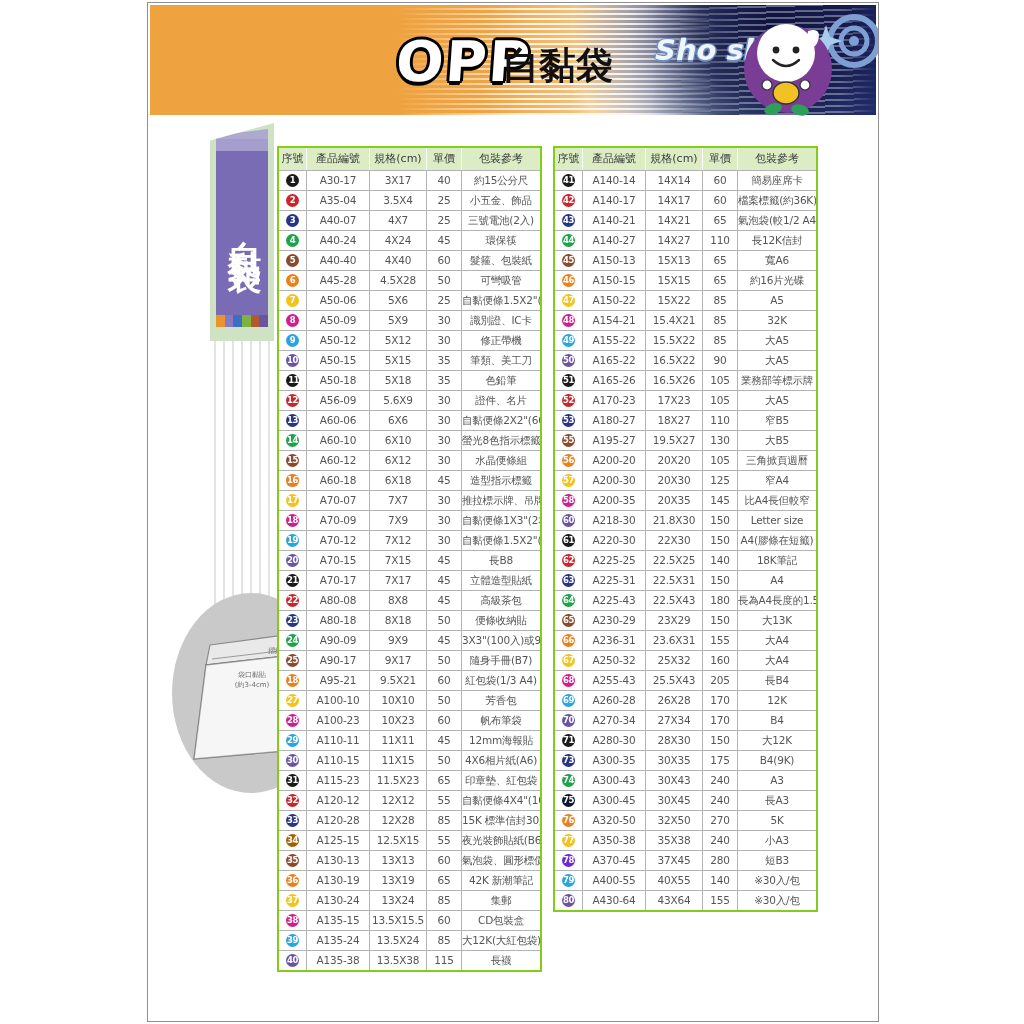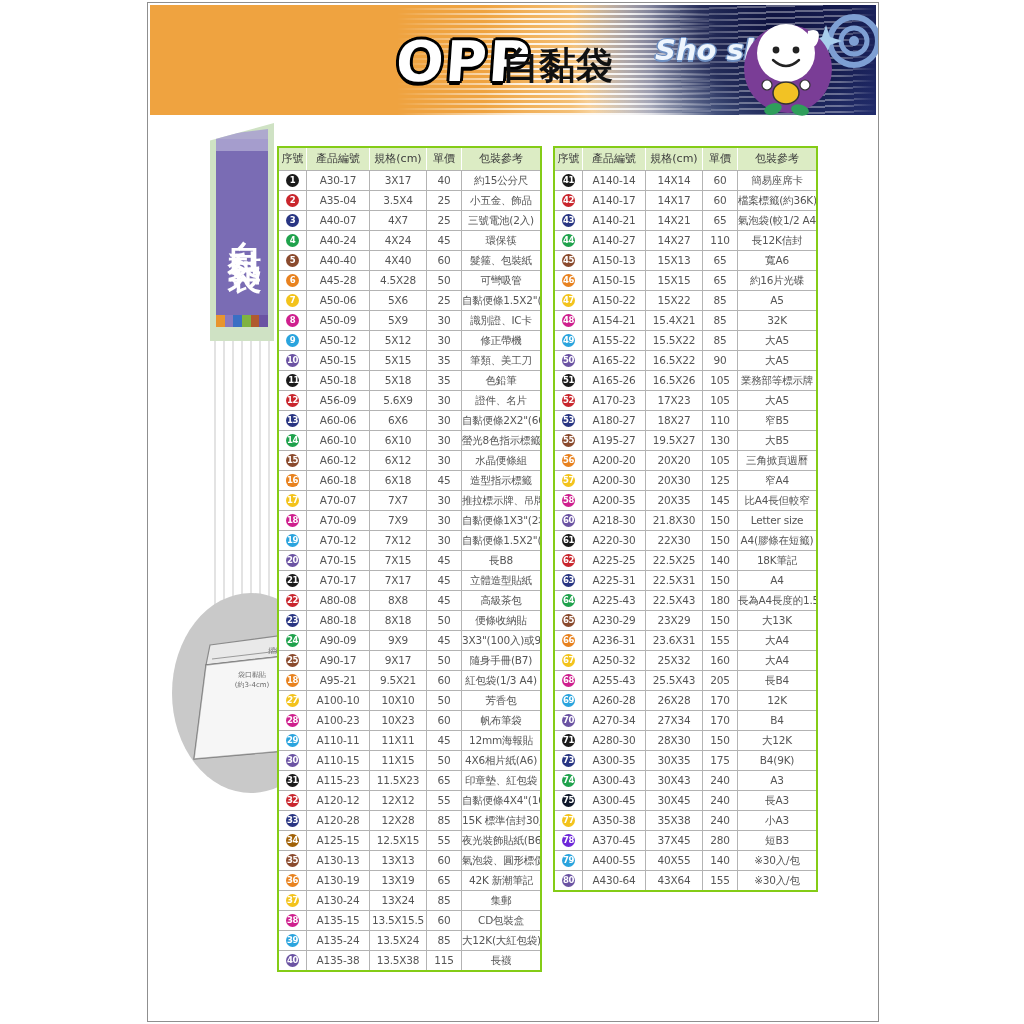--- a/index.html
+++ b/index.html
@@ -790,20 +790,29 @@
         <div class="cell c0">
           <span class="badge" style="background: #0f172a;">75</span>
         </div>
         <div class="cell c1">A300-45</div>
         <div class="cell c2">30X45</div>
         <div class="cell c3">240</div>
         <div class="cell c4">長A3</div>
       </div>
       <div class="trow">
         <div class="cell c0">
+          <span class="badge" style="background: rgb(232, 130, 31);">76</span>
+        </div>
+        <div class="cell c1">A320-50</div>
+        <div class="cell c2">32X50</div>
+        <div class="cell c3">270</div>
+        <div class="cell c4">5K</div>
+      </div>
+      <div class="trow">
+        <div class="cell c0">
           <span class="badge" style="background: rgb(243, 195, 28);">77</span>
         </div>
         <div class="cell c1">A350-38</div>
         <div class="cell c2">35X38</div>
         <div class="cell c3">240</div>
         <div class="cell c4">小A3</div>
       </div>
       <div class="trow">
         <div class="cell c0">
           <span class="badge" style="background: #6d28d9;">78</span>

